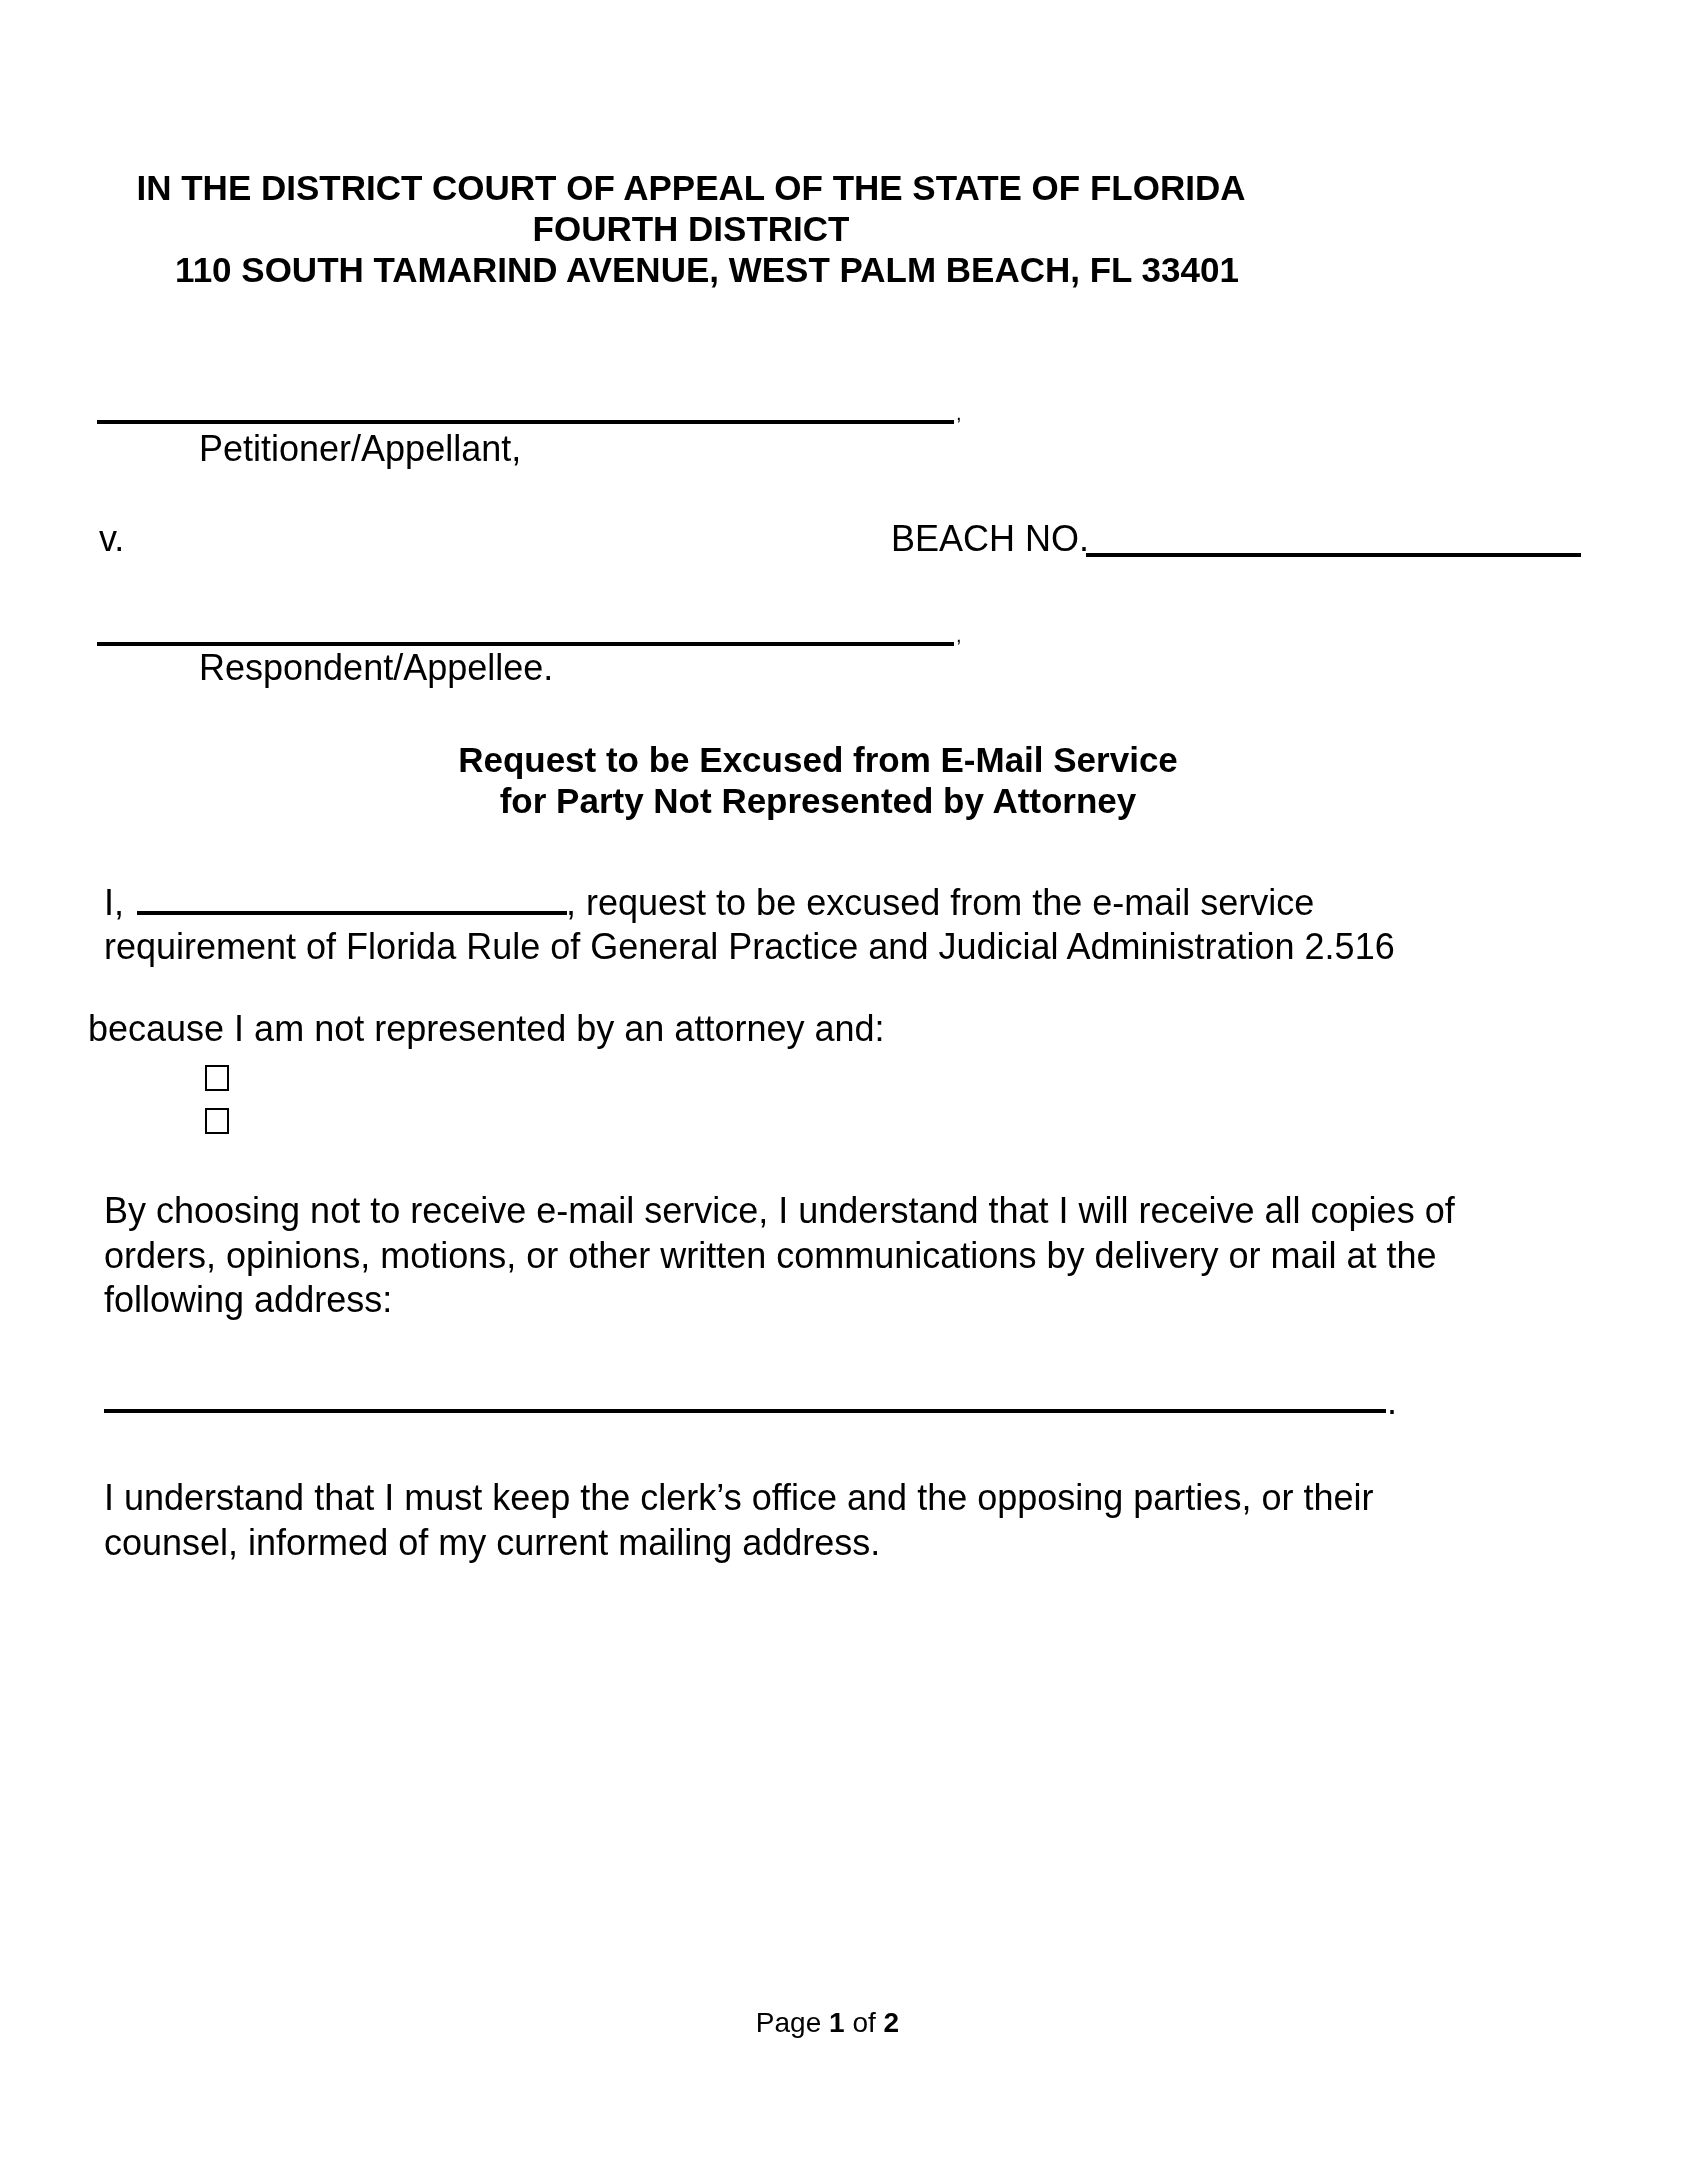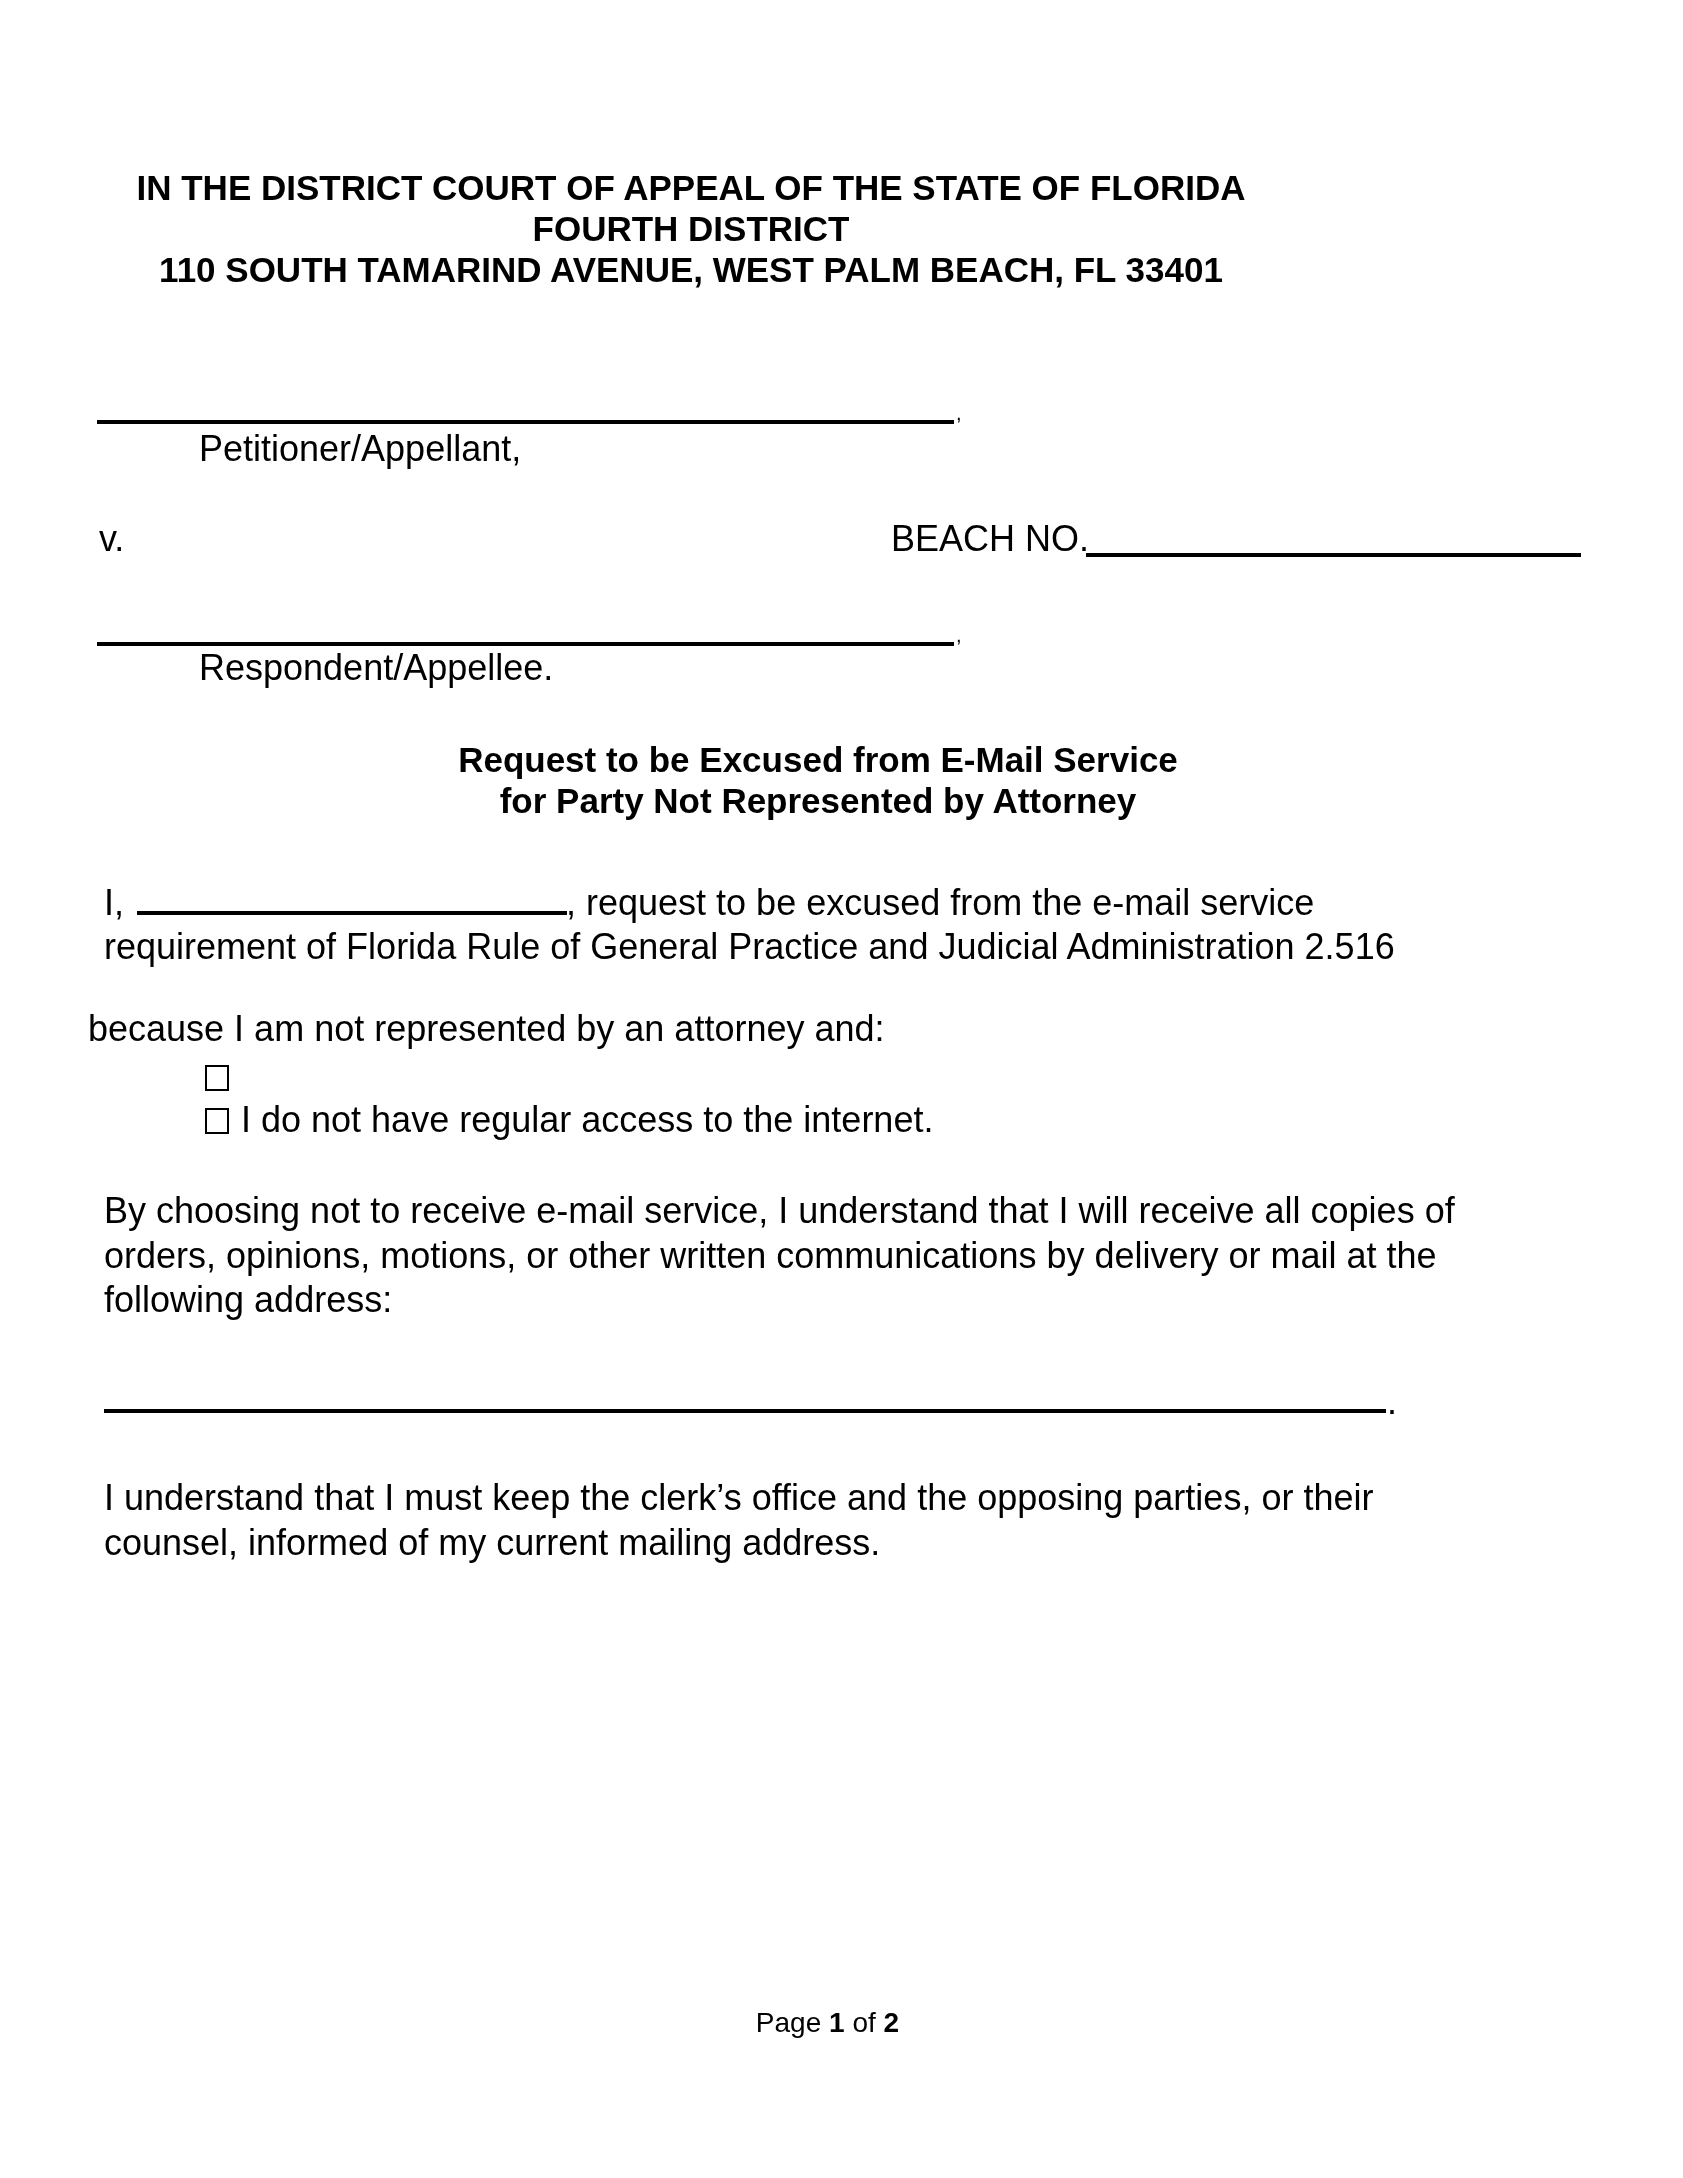--- a/index.html
+++ b/index.html
@@ -13,21 +13,21 @@
   .cb { display: inline-block; width: 24px; height: 26px; border: 2px solid #000; box-sizing: border-box;
         vertical-align: -2px; margin-right: 12px; background: #fff; }
   .footer { font-size: 28px; line-height: 34px; }
   .footer b { font-weight: bold; }
 </style>
 </head>
 <body>
 
 <div class="abs hdr" style="top:167px;">IN THE DISTRICT COURT OF APPEAL OF THE STATE OF FLORIDA</div>
 <div class="abs hdr" style="top:208px;">FOURTH DISTRICT</div>
-<div class="abs hdr" style="top:249px;">110 SOUTH TAMARIND AVENUE, WEST PALM BEACH, FL 33401</div>
+<div class="abs hdr" style="top:249px;margin-left:16px;">110 SOUTH TAMARIND AVENUE, WEST PALM BEACH, FL 33401</div>
 
 <div class="rule" style="left:97px; top:420px; width:857px;"></div>
 <div class="abs body" style="left:956px; top:391px; font-size:20px;">,</div>
 <div class="abs body" style="left:199px; top:426px;">Petitioner/Appellant,</div>
 
 <div class="abs body" style="left:99px; top:516px;">v.</div>
 <div class="abs body" style="left:891px; top:516px;">BEACH NO.</div>
 <div class="rule" style="left:1086px; top:553px; width:495px;"></div>
 
 <div class="rule" style="left:97px; top:642px; width:857px;"></div>
@@ -40,21 +40,21 @@
 <div class="abs body" style="left:104px; top:880px;">I,</div>
 <div class="rule" style="left:137px; top:911px; width:430px;"></div>
 <div class="abs body" style="left:566px; top:880px;">, request to be excused from the e-mail service</div>
 <div class="abs body" style="left:104px; top:924px;">requirement of Florida Rule of General Practice and Judicial Administration 2.516</div>
 <div class="abs body" style="left:88px; top:966px;margin-top:40px;">because I am not represented by an attorney and:</div>
 
 <div class="abs body" style="left:205px; top:1054px;">
   <span class="cb"></span>
 </div>
 <div class="abs body" style="left:205px; top:1097px;">
-  <span class="cb"></span><span>I do not have regular access to the internet.</span>
+  <span class="cb"></span>
 </div>
 
 <div class="abs body" style="left:104px; top:1188px;">By choosing not to receive e-mail service, I understand that I will receive all copies of</div>
 <div class="abs body" style="left:104px; top:1233px;">orders, opinions, motions, or other written communications by delivery or mail at the</div>
 <div class="abs body" style="left:104px; top:1277px;">following address:</div>
 
 <div class="rule" style="left:104px; top:1409px; width:1282px;"></div>
 <div class="abs body" style="left:1387px; top:1379px;">.</div>
 
 <div class="abs body" style="left:104px; top:1475px;">I understand that I must keep the clerk’s office and the opposing parties, or their</div>

